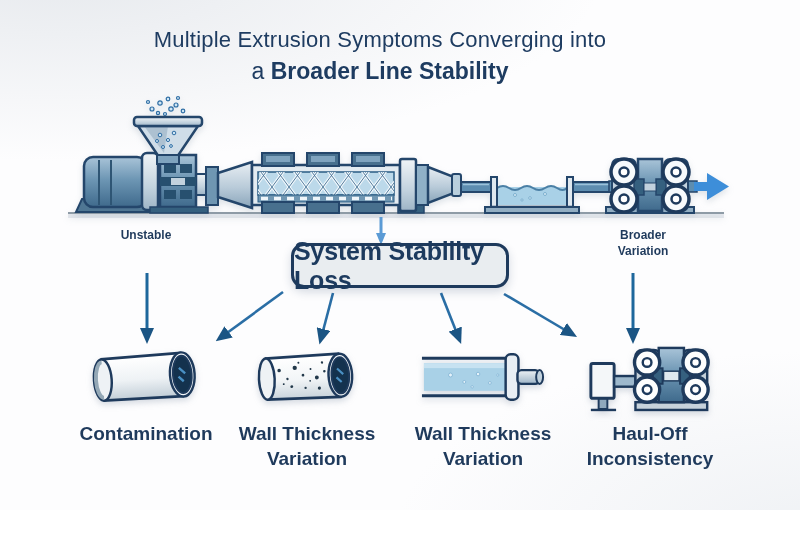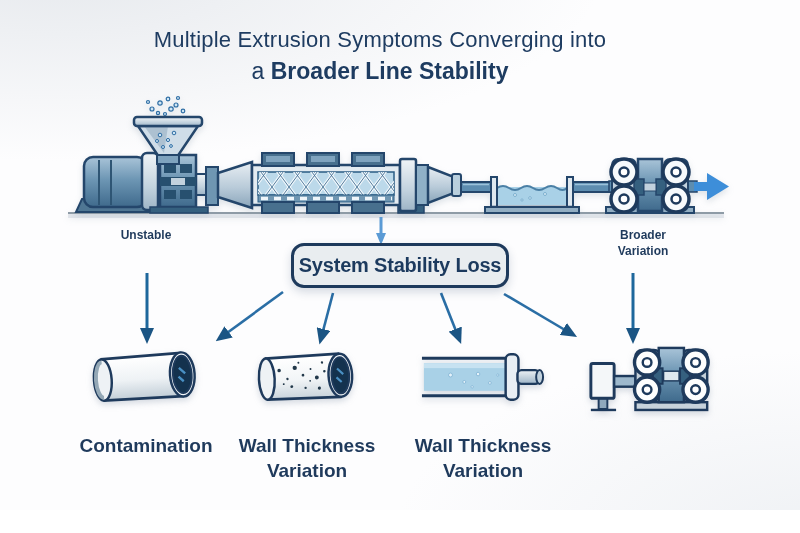--- a/index.html
+++ b/index.html
@@ -17,29 +17,29 @@
   .title-l2 b{font-weight:700;}
   .mini-label{position:absolute;width:170px;text-align:center;font-size:12px;font-weight:600;
     color:#1f3a5c;line-height:1.32;}
   #label-unstable{left:61px;top:228px;}
   #label-cooling{left:558px;top:228px;}
   .loss-box{
     position:absolute;left:291px;top:243px;width:218px;height:45px;
     background:#e9edf0;border:3px solid #1e3a5c;border-radius:13px;
     box-shadow:0 4px 10px rgba(30,58,92,.18);
     display:flex;align-items:center;justify-content:center;
-    font-size:20px;font-weight:700;letter-spacing:-.2px;color:#1c3a5e;box-sizing:border-box;
+    font-size:25px;font-weight:700;letter-spacing:-.2px;color:#1c3a5e;box-sizing:border-box;
   }
   .machine-svg{position:absolute;left:0;top:95px;filter:drop-shadow(0 3px 3px rgba(110,130,150,.22));}
   .connectors{position:absolute;left:0;top:0;pointer-events:none;}
   .symptom{position:absolute;top:340px;width:176px;display:flex;flex-direction:column;align-items:center;}
   #symptom-0{left:58px;}#symptom-1{left:219px;}#symptom-2{left:395px;}#symptom-3{left:562px;}
   .sym-icon{height:74px;display:flex;align-items:center;justify-content:center;
     filter:drop-shadow(0 3px 3px rgba(110,130,150,.28));}
-  .sym-label{margin-top:20px;font-size:19px;font-weight:600;color:#1f3a5c;text-align:center;line-height:1.3;}
+  .sym-label{margin-top:8px;font-size:19px;font-weight:600;color:#1f3a5c;text-align:center;line-height:1.3;}
 </style>
 </head>
 <body>
 
 <div id="stage">
 
   <div class="title">
     <div class="title-l1">Multiple Extrusion Symptoms Converging into</div>
     <div class="title-l2">
       <span>a</span>
@@ -365,15 +365,19 @@
           <circle cx="112" cy="25" r="13" fill="#fdfefe" stroke="#1e3a5c" stroke-width="3.5"></circle>
           <circle cx="62" cy="53" r="13" fill="#fdfefe" stroke="#1e3a5c" stroke-width="3.5"></circle>
           <circle cx="112" cy="53" r="13" fill="#fdfefe" stroke="#1e3a5c" stroke-width="3.5"></circle>
           <circle cx="62" cy="25" r="4.5" fill="#ffffff" stroke="#1e3a5c" stroke-width="2.5"></circle>
           <circle cx="112" cy="25" r="4.5" fill="#ffffff" stroke="#1e3a5c" stroke-width="2.5"></circle>
           <circle cx="62" cy="53" r="4.5" fill="#ffffff" stroke="#1e3a5c" stroke-width="2.5"></circle>
           <circle cx="112" cy="53" r="4.5" fill="#ffffff" stroke="#1e3a5c" stroke-width="2.5"></circle>
         </g>
       </svg>
     </div>
+    <div class="sym-label">
+      <div>Haul-Off</div>
+      <div>Inconsistency</div>
+    </div>
   </div>
 
 </div>
 
 </body></html>

